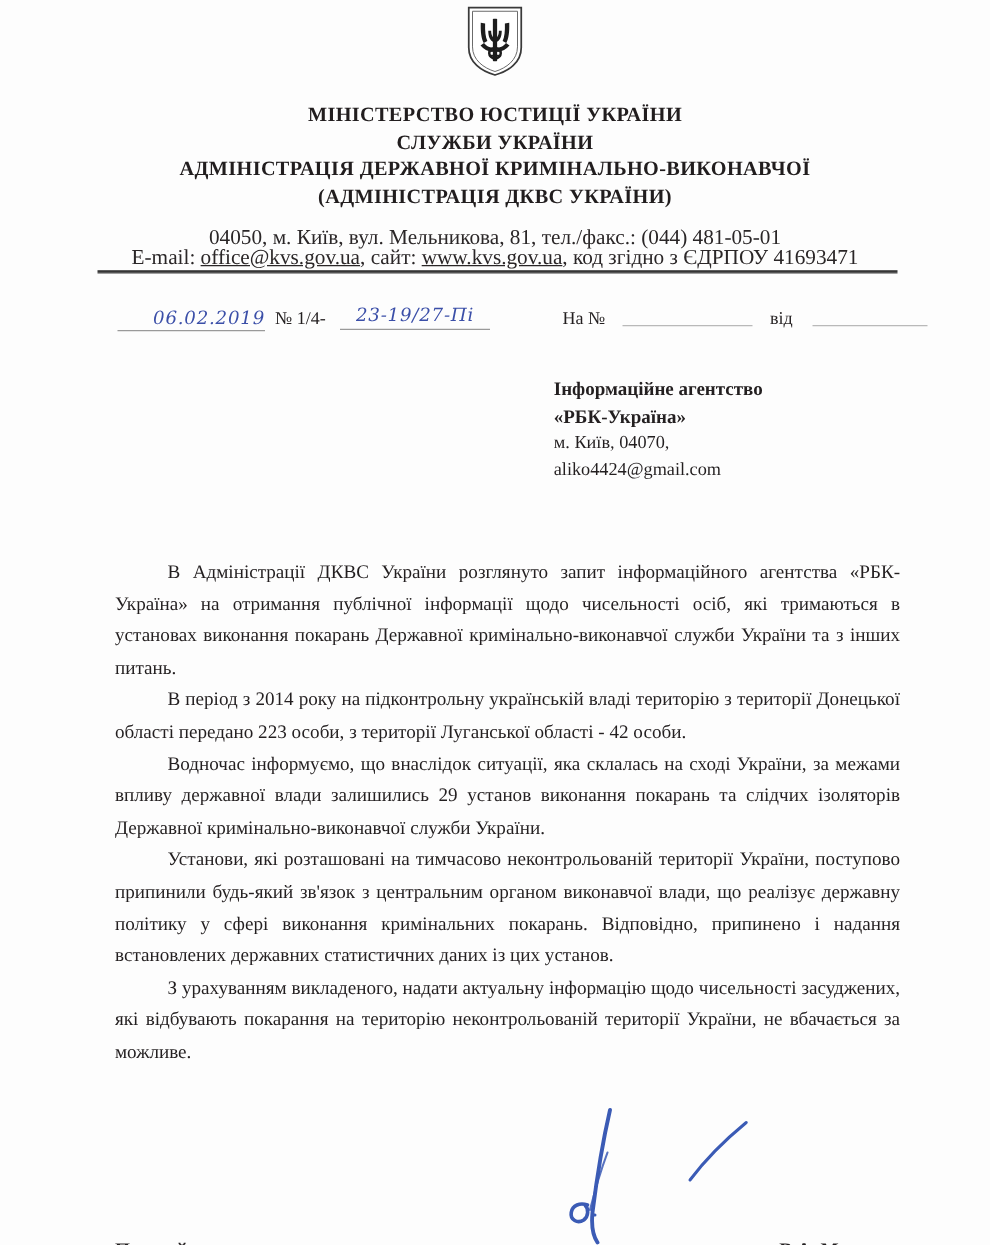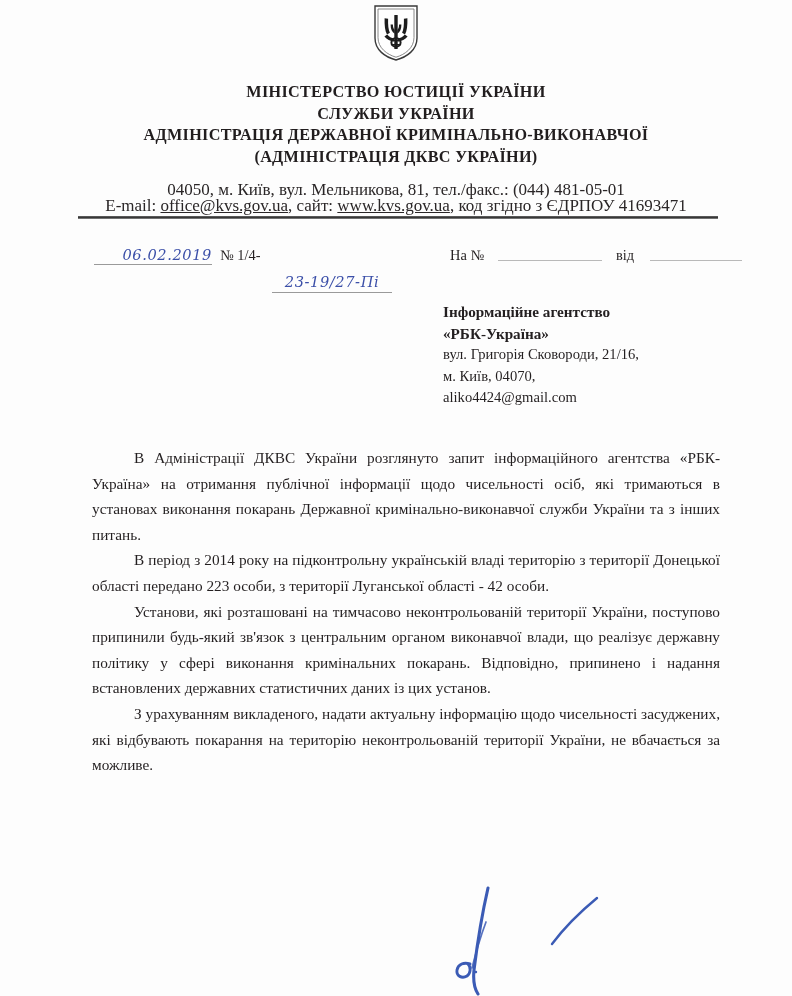--- a/index.html
+++ b/index.html
@@ -107,21 +107,20 @@
     font-size: 14.4px;
   }
   .ref-no-value {
     position: absolute;
     left: 178px;
     top: 1px;
     width: 120px;
     border-bottom: 1px solid #9a9a9a;
     text-align: center;
     padding-bottom: 2px;
-    margin-top: 29px;
   }
   .ref-na-label {
     position: absolute;
     left: 356px;
     top: 4px;
     font-size: 14.4px;
   }
   .ref-na-blank {
     position: absolute;
     left: 404px;
@@ -240,28 +239,28 @@
     <div class="ref-no-value hw">23-19/27-Пі</div>
     <div class="ref-na-label">На №</div>
     <div class="ref-na-blank"></div>
     <div class="ref-vid-label">від</div>
     <div class="ref-vid-blank"></div>
   </div>
 
   <div class="addressee">
     <div class="bold">Інформаційне агентство</div>
     <div class="bold">«РБК-Україна»</div>
-    <div>вул.  Григорія Сковороди, 21/16,</div>
     <div>м. Київ, 04070,</div>
     <div>aliko4424@gmail.com</div>
   </div>
 
   <div class="body-text">
     <p>В Адміністрації ДКВС України розглянуто запит інформаційного агентства «РБК-Україна» на отримання публічної інформації щодо чисельності осіб, які тримаються в установах виконання покарань Державної кримінально-виконавчої служби України та з інших питань.</p>
     <p>В період з 2014 року на підконтрольну українській владі територію з території Донецької області передано 223 особи, з території Луганської області - 42 особи.</p>
+    <p>Водночас інформуємо, що внаслідок ситуації, яка склалась на сході України, за межами впливу державної влади залишились 29 установ виконання покарань та слідчих ізоляторів Державної кримінально-виконавчої служби України.</p>
     <p>Установи, які розташовані на тимчасово неконтрольованій території України, поступово припинили будь-який зв'язок з центральним органом виконавчої влади, що реалізує державну політику у  сфері виконання кримінальних покарань. Відповідно, припинено і надання встановлених державних статистичних даних із цих установ.</p>
     <p>З урахуванням викладеного, надати актуальну інформацію щодо чисельності засуджених, які відбувають покарання на територію неконтрольованій території України, не вбачається за можливе.</p>
   </div>
 
   <svg class="signature-ink" viewBox="0 0 220 110">
     <g fill="none" stroke="#3b5bb5" stroke-linecap="round">
       <path d="M36 2 C30 28 26 52 22 84 C21 94 22 102 26 108" stroke-width="3.1"></path>
       <path d="M34 36 C28 52 24 66 20 82" stroke-width="1.7" opacity="0.85"></path>
       <path d="M18 78 C12 76 6 78 5 84 C4 90 10 93 15 90 C19 87 19 81 16 78" stroke-width="2.9"></path>
       <path d="M22 86 L24 86" stroke-width="2.4"></path>

